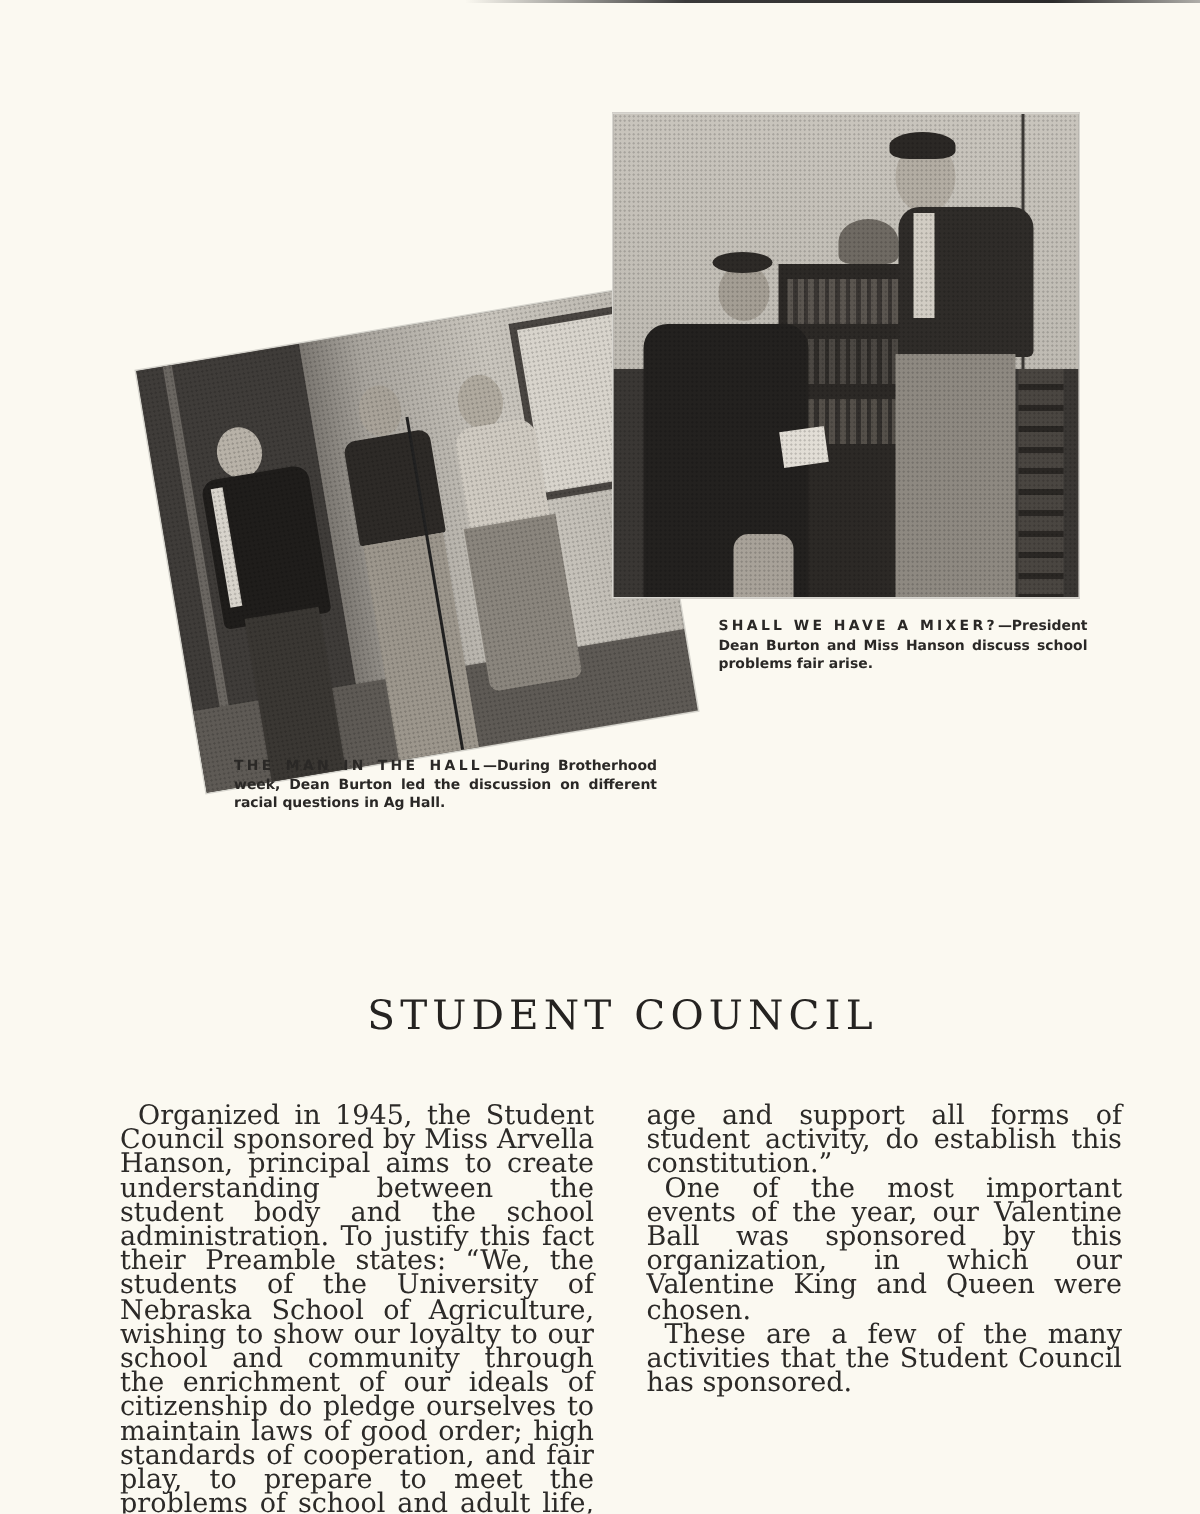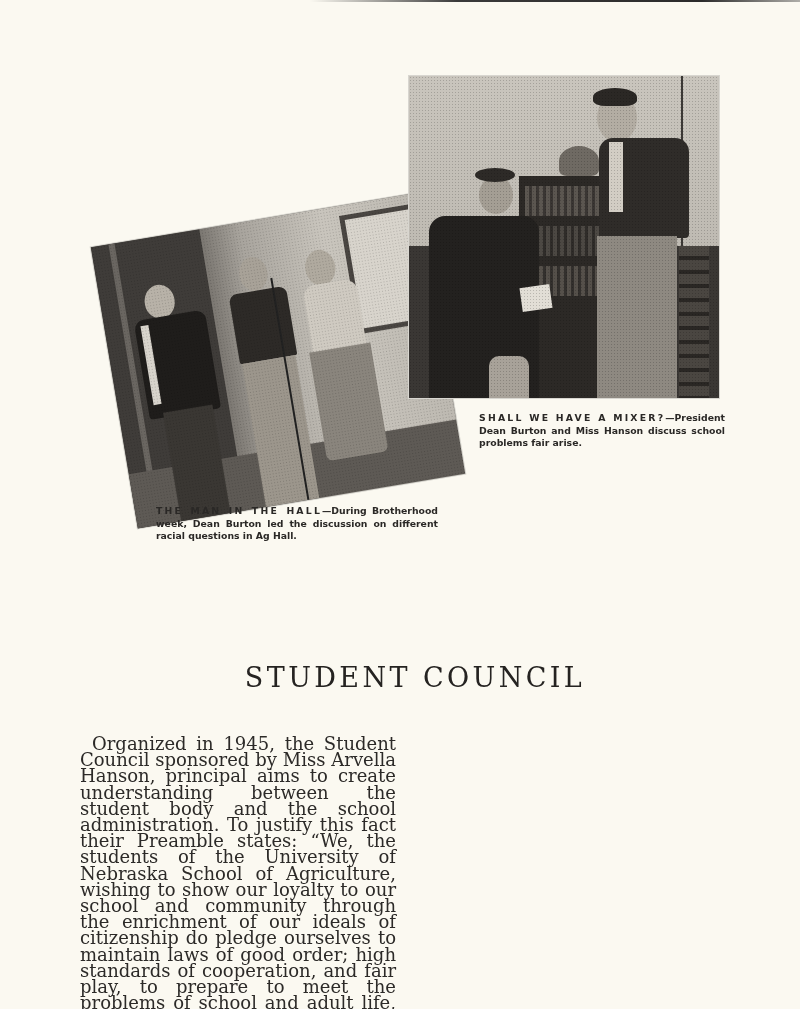--- a/index.html
+++ b/index.html
@@ -121,13 +121,16 @@
   <span class="cap-head">THE MAN IN THE HALL</span><span>—During Brotherhood week, Dean Burton led the discussion on different racial questions in Ag Hall.</span>
 </div>
 
 <div class="title">STUDENT COUNCIL</div>
 
 <div class="col colL">
   <p>Organized in 1945, the Student Council sponsored by Miss Arvella Hanson, principal aims to create understanding between the student body and the school administration. To justify this fact their Preamble states: “We, the students of the University of Nebraska School of Agriculture, wishing to show our loyalty to our school and community through the enrichment of our ideals of citizenship do pledge ourselves to maintain laws of good order; high standards of cooperation, and fair play, to prepare to meet the problems of school and adult life, and to encour-</p>
 </div>
 
 <div class="col colR">
+  <p class="noindent">age and support all forms of student activity, do establish this constitution.”</p>
+  <p>One of the most important events of the year, our Valentine Ball was sponsored by this organization, in which our Valentine King and Queen were chosen.</p>
+  <p>These are a few of the many activities that the Student Council has sponsored.</p>
 </div>
 
 </body></html>

